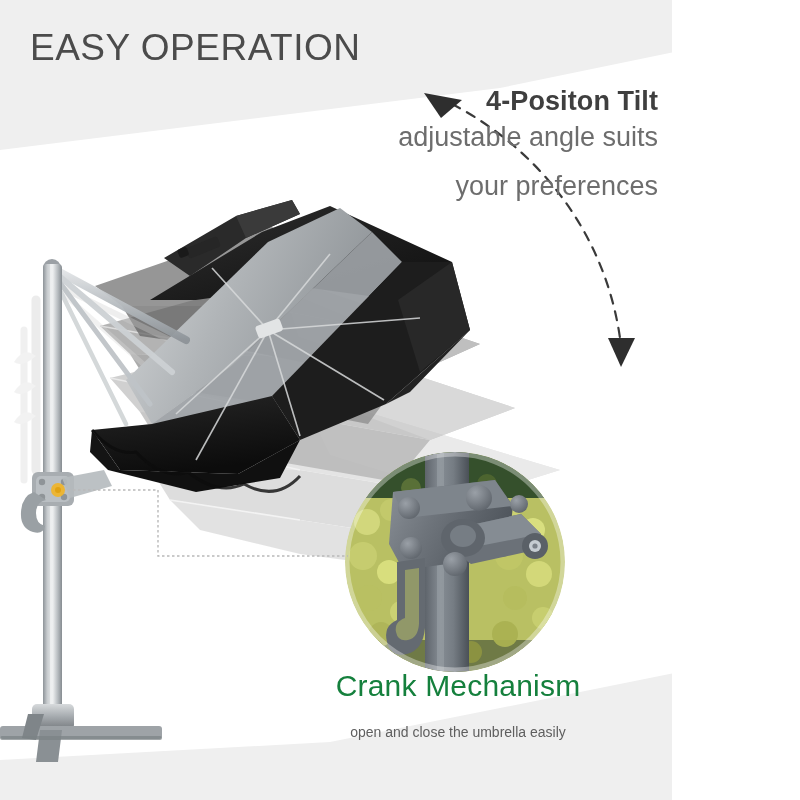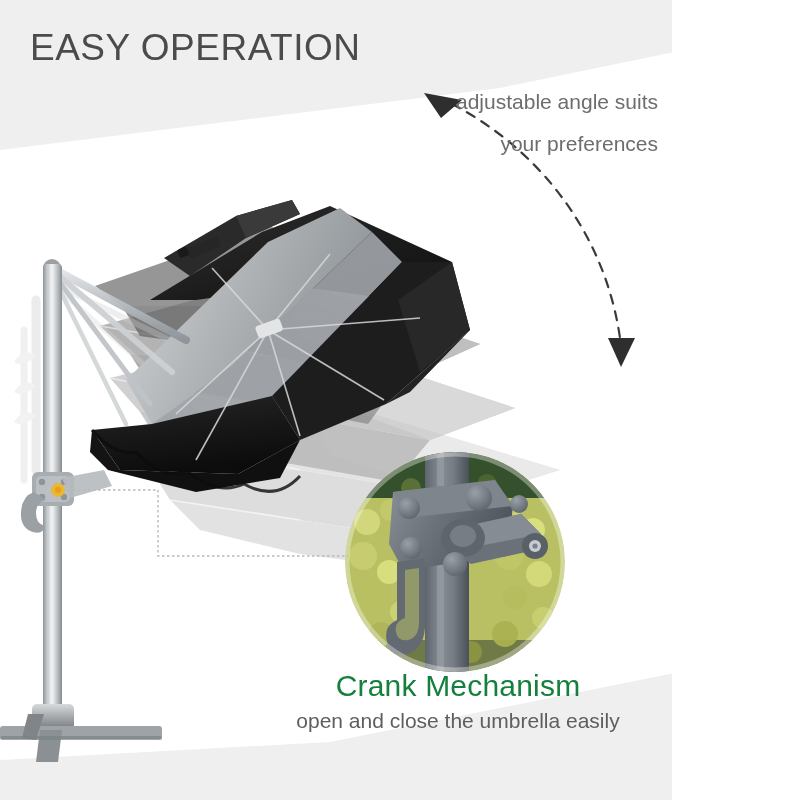--- a/index.html
+++ b/index.html
@@ -56,43 +56,43 @@
   }
   .tilt-title {
     font-size: 27px;
     font-weight: 700;
     color: #3f3f3f;
     line-height: 1.18;
     letter-spacing: 0.1px;
   }
   .tilt-sub {
     margin-top: 3px;
-    font-size: 21px;
+    font-size: 27px;
     font-weight: 400;
     color: #6d6d6d;
     line-height: 1.24;
   }
 
   .crank-block {
     position: absolute;
     left: 248px;
     top: 668px;
     width: 420px;
     text-align: center;
   }
   .crank-title {
     font-size: 30px;
     font-weight: 400;
     color: #15803d;
     line-height: 1.2;
     letter-spacing: 0.2px;
   }
   .crank-sub {
-    margin-top: 4px;
-    font-size: 21px;
+    margin-top: 20px;
+    font-size: 14px;
     font-weight: 400;
     color: #5e5e5e;
     line-height: 1.25;
   }
 
   
   .inset-circle {
     position: absolute;
     left: 345px;
     top: 452px;
@@ -365,20 +365,21 @@
     <polygon points="608,338 635,338 621,367" fill="#2e2e2e"></polygon>
 
     <path d="M58,490 L158,490 L158,556 L348,556" fill="none" stroke="#b9b9b9" stroke-width="1.4" stroke-dasharray="2.5 2.5"></path>
     <circle cx="58" cy="490" r="7" fill="#f0b429" opacity="0.92"></circle>
     <circle cx="58" cy="490" r="3" fill="#e0a010" opacity="0.9"></circle>
   </svg>
 
   <div class="headline">EASY OPERATION</div>
 
   <div class="tilt-block">
+    <div class="tilt-title">4-Positon Tilt</div>
     <div class="tilt-sub">adjustable angle suits</div>
     <div class="tilt-sub" style="margin-top:16px">your preferences</div>
   </div>
 
   <div class="crank-block">
     <div class="crank-title">Crank Mechanism</div>
     <div class="crank-sub">open and close the umbrella easily</div>
   </div>
 
 </div>

